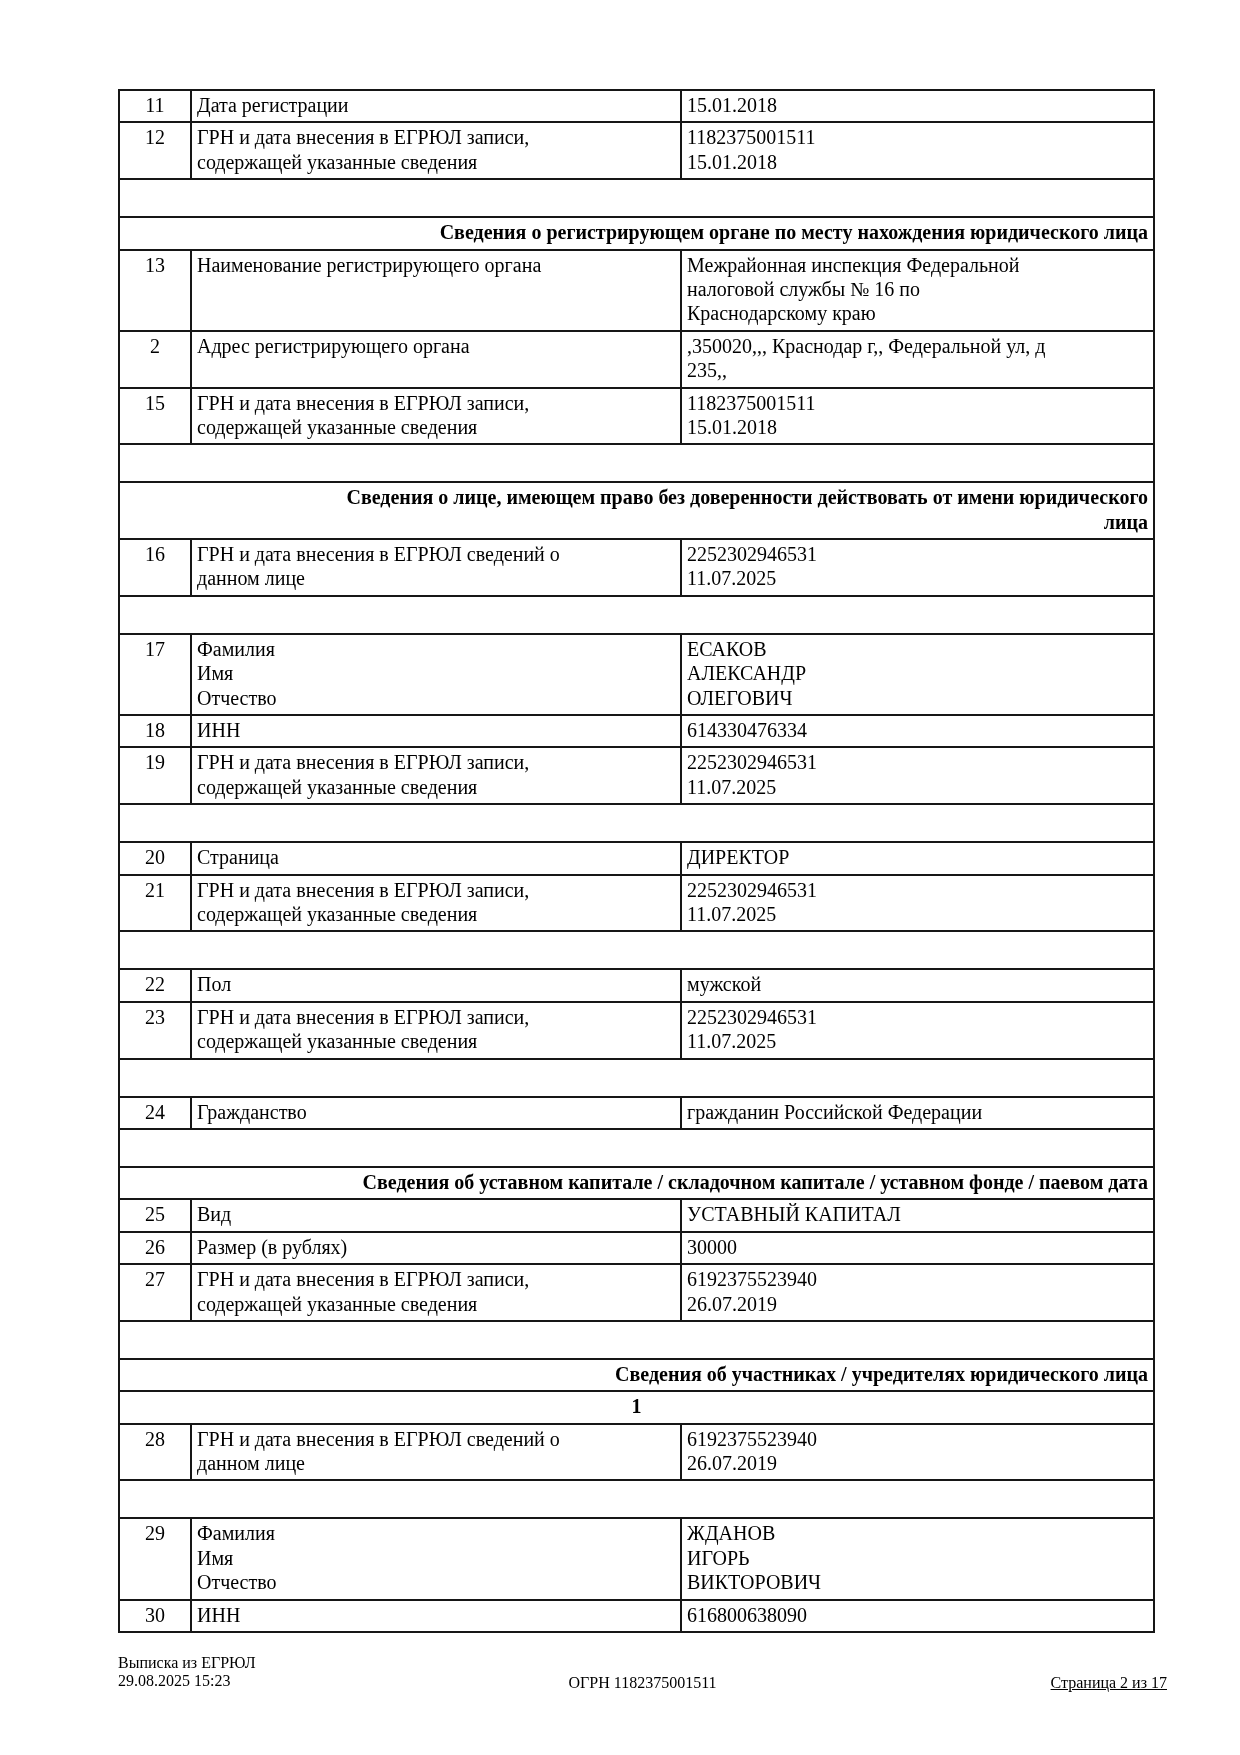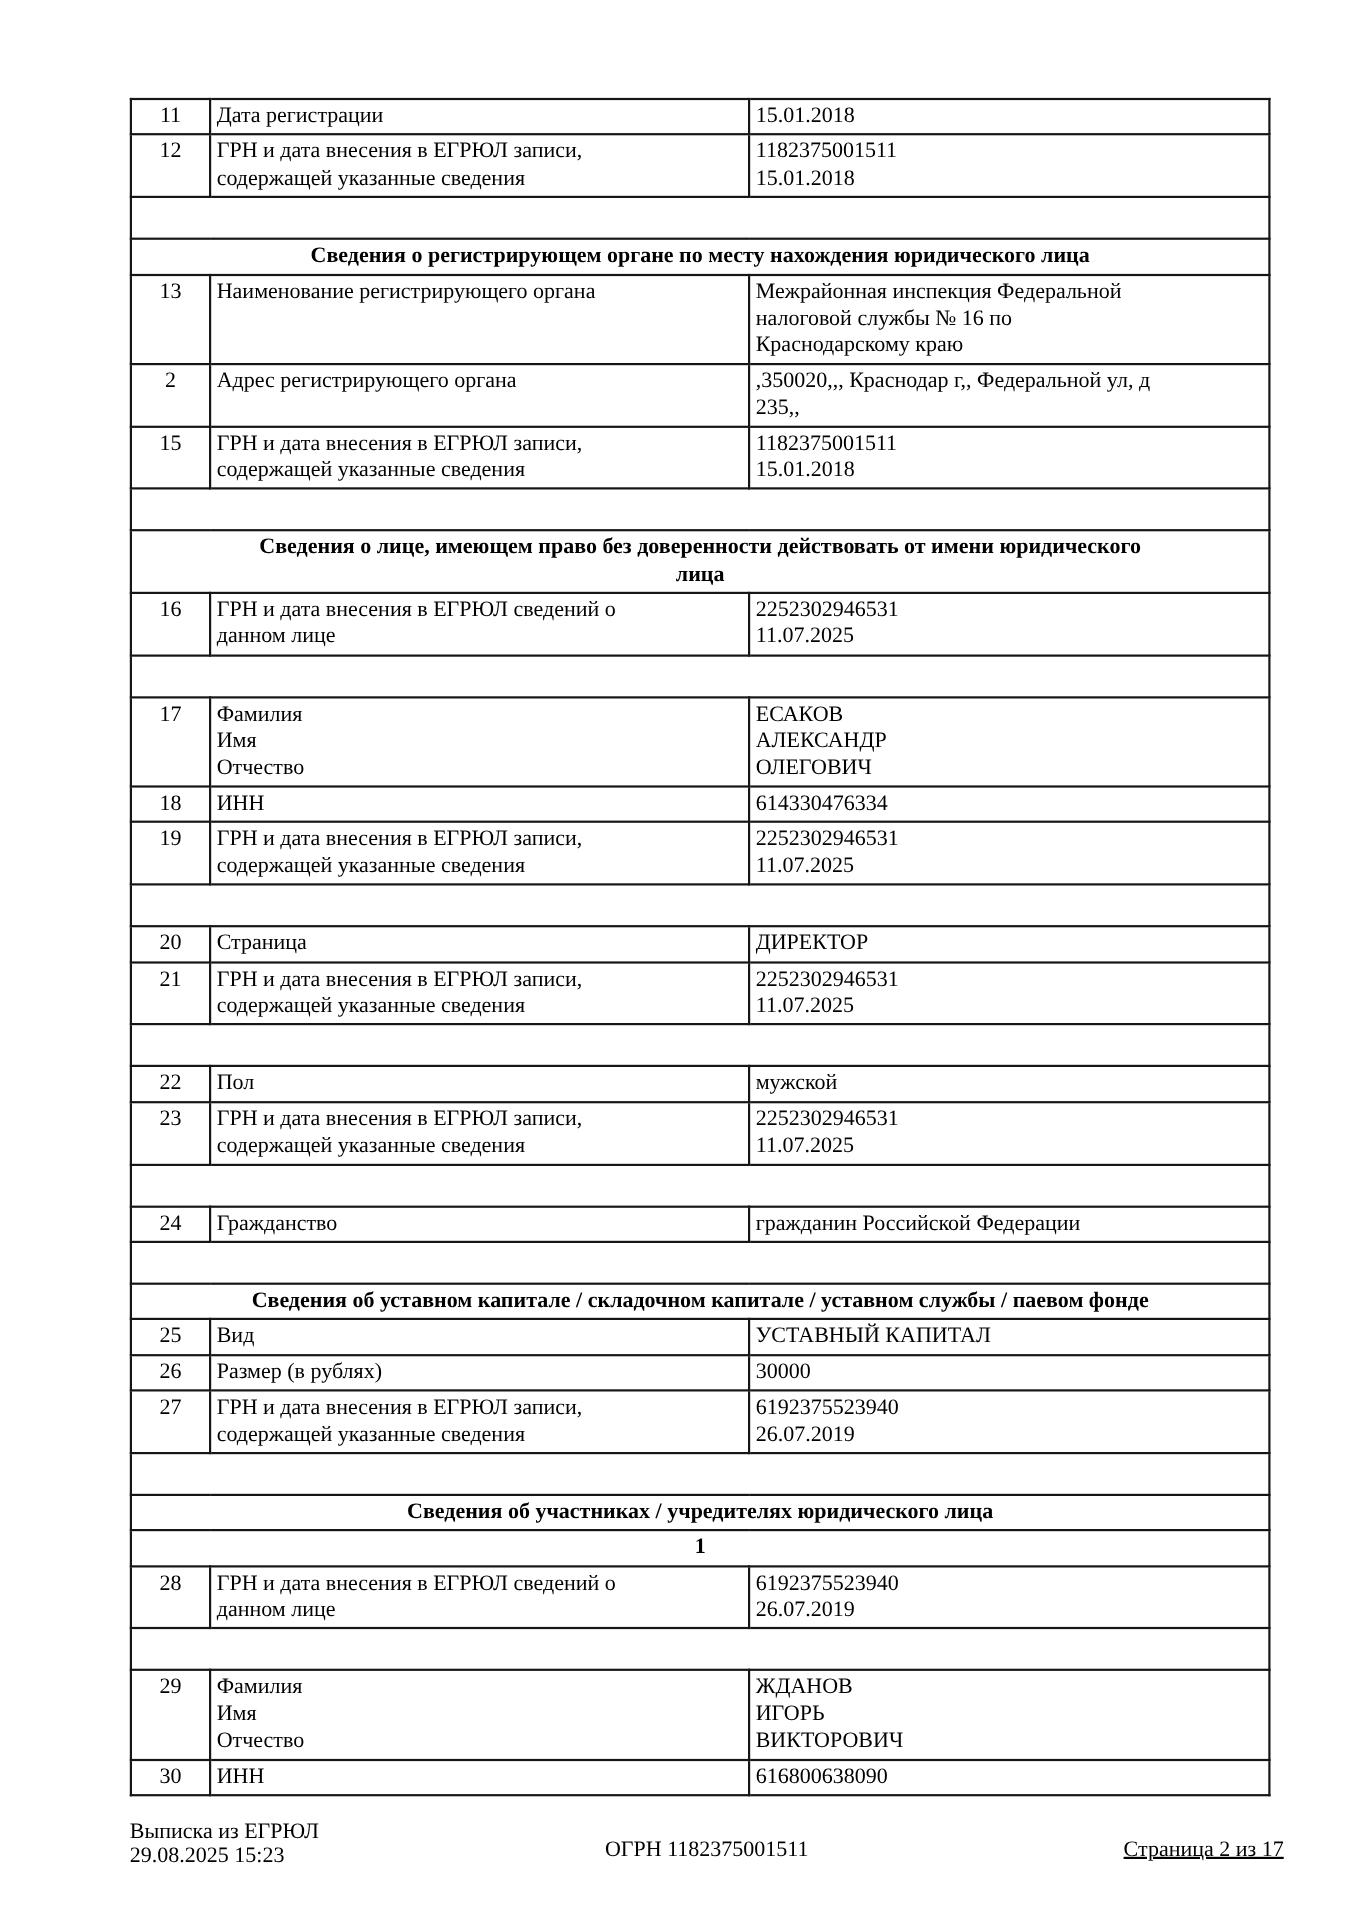--- a/index.html
+++ b/index.html
@@ -16,26 +16,26 @@
   table.egrul td{
     border:2px solid #161616;
     padding:2px 5px 4px 5px;
     font-size:20px;line-height:1.22;
     vertical-align:top;
     white-space:pre-line;
     overflow:hidden;
     word-wrap:break-word;
   }
   td.num{text-align:center;padding-left:0;padding-right:0;}
-  td.section{font-weight:bold;text-align:center;padding-top:4px;padding-bottom:6px;}
+  td.section{font-weight:bold;text-align:right;padding-top:4px;padding-bottom:6px;}
   td.pnum{font-weight:bold;text-align:center;}
   td.spacer{height:30px;padding:0;}
   .footer{
     position:absolute;left:118px;top:1654px;width:1049px;height:40px;
-    font-size:20px;line-height:1.1;
+    font-size:16px;line-height:1.1;
   }
   .footer-left{position:absolute;left:0;top:0;}
   .footer-center{position:absolute;left:50%;transform:translateX(-50%);bottom:2px;}
   .footer-right{position:absolute;right:0;bottom:2px;text-decoration:underline;}
 </style>
 </head>
 <body>
 
 <div class="page">
 
@@ -157,21 +157,21 @@
         </tr>
         <tr>
           <td class="num">24</td>
           <td class="label">Гражданство</td>
           <td class="value">гражданин Российской Федерации</td>
         </tr>
         <tr>
           <td class="spacer" colspan="3"></td>
         </tr>
         <tr>
-          <td class="section" colspan="3">Сведения об уставном капитале / складочном капитале / уставном службы / паевом фонде</td>
+          <td class="section" colspan="3">Сведения об уставном капитале / складочном капитале / уставном фонде / паевом дата</td>
         </tr>
         <tr>
           <td class="num">25</td>
           <td class="label">Вид</td>
           <td class="value">УСТАВНЫЙ КАПИТАЛ</td>
         </tr>
         <tr>
           <td class="num">26</td>
           <td class="label">Размер (в рублях)</td>
           <td class="value">30000</td>

